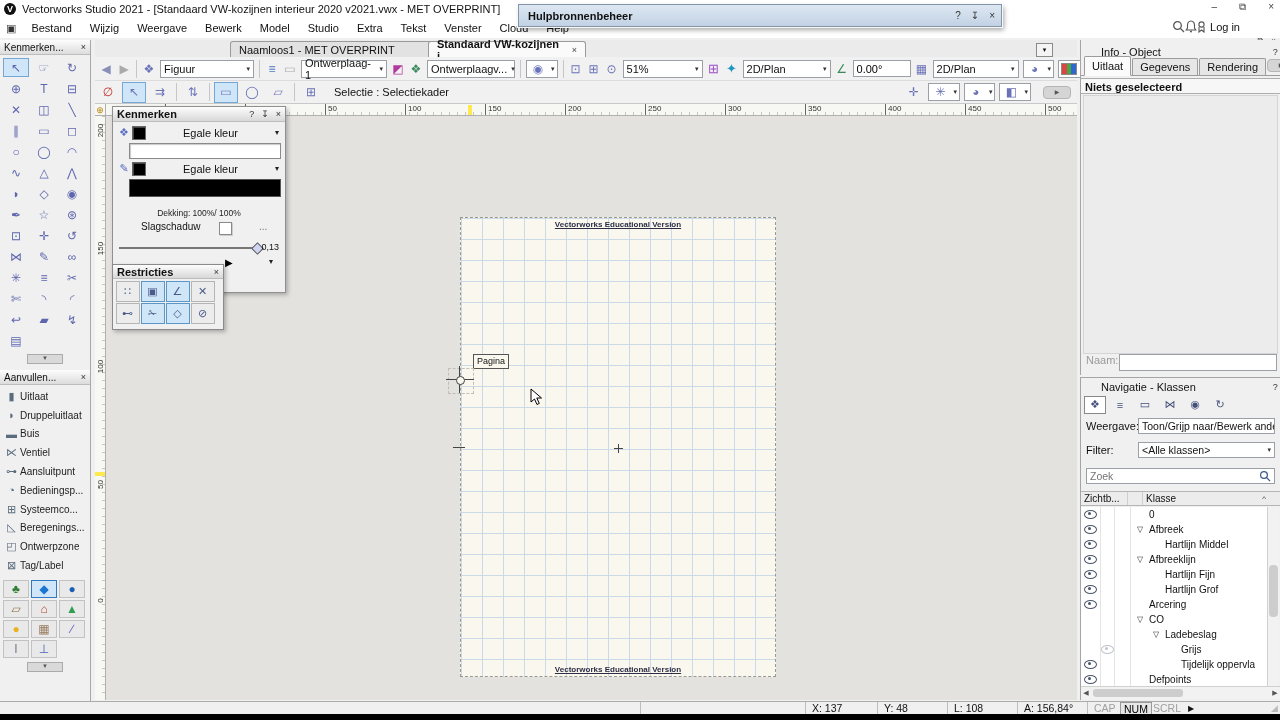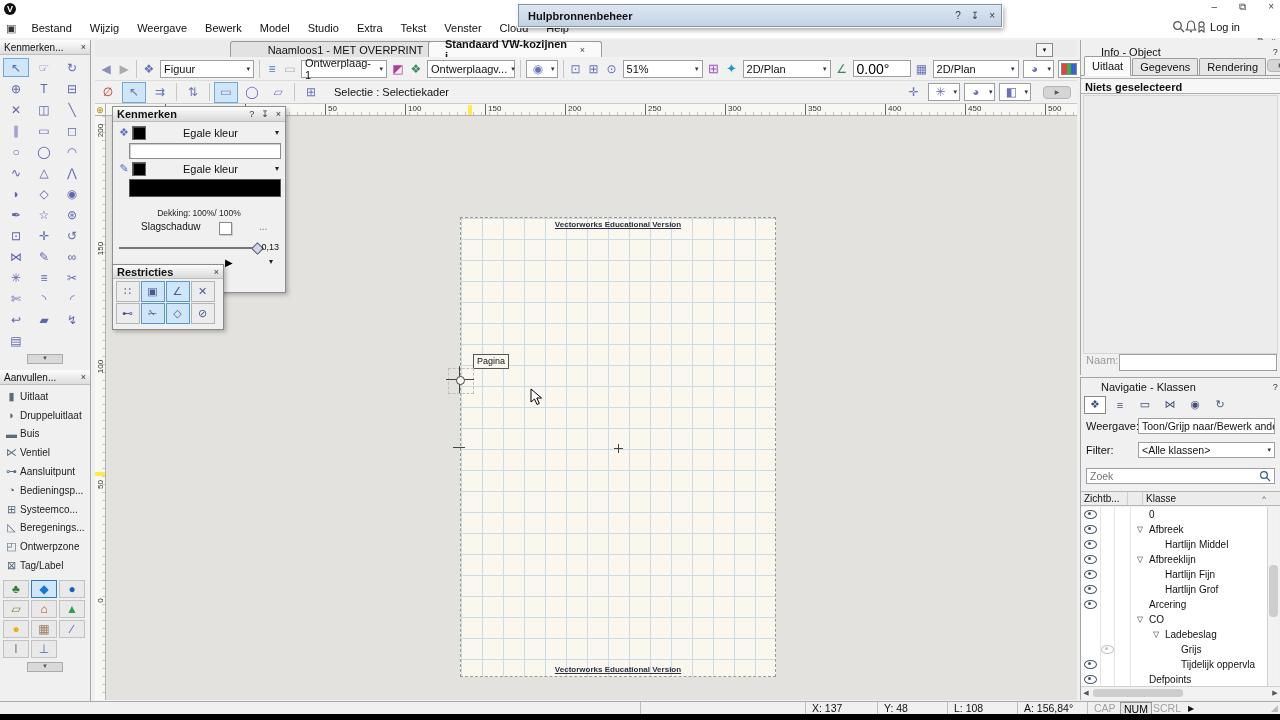--- a/index.html
+++ b/index.html
@@ -14,37 +14,37 @@
   #menubar .doc{color:#333;font-size:11px;margin:0 6px 0 6px}
   #menubar .mi{padding:2px 9px;cursor:default}
   #menurt{right:40px;top:20px;display:flex;}
   #mdictrl{right:4px;top:36px;display:flex;gap:8px;font-size:8px;color:#333}
   
   #hulp{left:518px;top:4px;width:482px;height:21px;background:linear-gradient(#dde7f2,#c2d2e4);border:1px solid #8495a8;outline:1px solid #f6f8fa;box-shadow:2px 3px 5px rgba(0,0,0,.35);display:flex;align-items:center;z-index:40}
   #hulp b{margin-left:9px;font-size:11px}
   #hulp .btns{margin-left:auto;margin-right:6px;display:flex;gap:10px;font-size:10px;color:#333}
   
   #tabbar{left:95px;top:40px;width:982px;height:17px;background:#ebebeb;border-bottom:1px solid #9a9a9a}
-  .tab{position:absolute;top:1px;height:15px;display:flex;align-items:center;justify-content:center;border:1px solid #9a9a9a;border-bottom:none;border-radius:3px 3px 0 0;background:#e2e2e2;padding:0 16px}
+  .tab{position:absolute;top:1px;height:15px;display:flex;align-items:center;justify-content:flex-start;border:1px solid #9a9a9a;border-bottom:none;border-radius:3px 3px 0 0;background:#e2e2e2;padding:0 8px}
   .tab[data-active="true"]{background:#fafafa;font-weight:bold}
   .tab .x{font-weight:normal;margin-left:6px;font-size:9px;color:#444}
   #tabcaret{position:absolute;right:24px;top:3px;width:15px;height:12px;border:1px solid #8a8a8a;background:#f4f4f4;font-size:7px;text-align:center;line-height:11px}
   
   #tb1{left:95px;top:57px;width:982px;height:24px;background:#f1f1f1;border-bottom:1px solid #dcdcdc;display:flex;align-items:center;padding-left:2px;box-sizing:border-box}
   #tb2{left:95px;top:81px;width:982px;height:23px;background:#f1f1f1;border-bottom:1px solid #c9c9c9;display:flex;align-items:center;box-sizing:border-box}
   .tsep{width:1px;height:18px;background:#c6c6c6;margin:0 3px;flex:none}
   .tico{width:18px;flex:none;text-align:center;font-size:12px;color:#6a72b8}
   .tico.dim{color:#aaa}
   .sel1{display:flex;align-items:center;justify-content:space-between;background:#fff;border:1px solid #9aa0a6;height:16px;font-size:11px;padding:0 3px;flex:none;margin:0 2px}
   .caret{font-size:7px;color:#333;margin-left:4px}
   .combo{display:flex;align-items:center;border:1px solid #9aa0a6;background:#fff;height:16px;padding:0 2px;margin:0 2px;flex:none}
   .pill{width:26px;height:11px;border-radius:4px;background:#d5d5d5;border:1px solid #b5b5b5;color:#555;font-size:6px;text-align:center;line-height:11px;flex:none;margin-left:10px}
   .mcell{width:22px;height:19px;display:flex;align-items:center;justify-content:center;font-size:12px;color:#6a72b8;border:1px solid transparent;flex:none;margin:0 1px}
   .mcell[data-sel="true"]{background:#cfe5f8;border-color:#74a7d6}
-  .angleinput{width:50px;height:15px;border:1px solid #9aa0a6;font-size:14px;font-family:"Liberation Sans",sans-serif;padding:0 3px;margin:17px 2px}
+  .angleinput{width:50px;height:15px;border:1px solid #9aa0a6;font-size:11px;font-family:"Liberation Sans",sans-serif;padding:0 3px;margin:17px 2px}
   
   #corner{left:95px;top:104px;width:11px;height:12px;background:#f7f7f3;color:#b8860b;font-size:9px;line-height:12px;text-align:center;border-bottom:1px solid #b0b0b0;border-right:1px solid #b0b0b0;box-sizing:border-box}
   #hr{left:106px;top:104px;width:971px;height:12px;background:#f7f7f3;border-bottom:1px solid #b0b0b0;box-sizing:border-box;background-image:repeating-linear-gradient(90deg,transparent 0 7px,#c6c6bd 7px 8px);background-size:100% 3px;background-position:bottom;background-repeat:no-repeat}
   #hr i{position:absolute;top:0;height:11px;border-left:1px solid #666;padding-left:2px;font-style:normal;font-size:8px;color:#333}
   #hr i:nth-of-type(1){left:59px}#hr i:nth-of-type(2){left:139px}#hr i:nth-of-type(3){left:219px}#hr i:nth-of-type(4){left:299px}#hr i:nth-of-type(5){left:379px}#hr i:nth-of-type(6){left:459px}#hr i:nth-of-type(7){left:539px}#hr i:nth-of-type(8){left:619px}#hr i:nth-of-type(9){left:699px}#hr i:nth-of-type(10){left:779px}#hr i:nth-of-type(11){left:859px}#hr i:nth-of-type(12){left:939px}
   #hrmark{left:362px;top:1px;width:4px;height:10px;background:#ffe94d;position:absolute}
   #vr{left:95px;top:116px;width:11px;height:584px;background:#f7f7f3;border-right:1px solid #b0b0b0;box-sizing:border-box;background-image:repeating-linear-gradient(0deg,transparent 0 7px,#c6c6bd 7px 8px);background-size:3px 100%;background-position:right;background-repeat:no-repeat}
   #vr i{position:absolute;left:-4px;width:18px;text-align:center;transform:rotate(-90deg);font-style:normal;font-size:8px;color:#333}
   #vr i:nth-of-type(1){top:10px}#vr i:nth-of-type(2){top:128px}#vr i:nth-of-type(3){top:246px}#vr i:nth-of-type(4){top:364px}#vr i:nth-of-type(5){top:480px}
   #vrmark{position:absolute;left:0;top:356px;width:10px;height:4px;background:#ffe94d}
@@ -144,20 +144,21 @@
   .lock[data-active="true"]{color:#000;border:1px solid #9a9a9a;background:#e7e7e7;box-sizing:border-box}
   .lock[data-active="false"]{color:#9f9f9f}
   #blackstrip{left:0;top:714px;width:1280px;height:6px;background:#000}
   .cursor-svg{position:absolute;z-index:30}
 </style>
 </head>
 <body>
 
 <div id="titlebar" class="abs">
   <span id="applogo">V</span>
+  <span>Vectorworks Studio 2021 - [Standaard VW-kozijnen interieur 2020 v2021.vwx - MET OVERPRINT]</span>
 </div>
 <div id="winctrl" class="abs">
   <span>–</span>
   <span>⧉</span>
   <span>×</span>
 </div>
 
 <div id="menubar" class="abs">
   <span class="doc">▣</span>
   <div style="display:flex">

